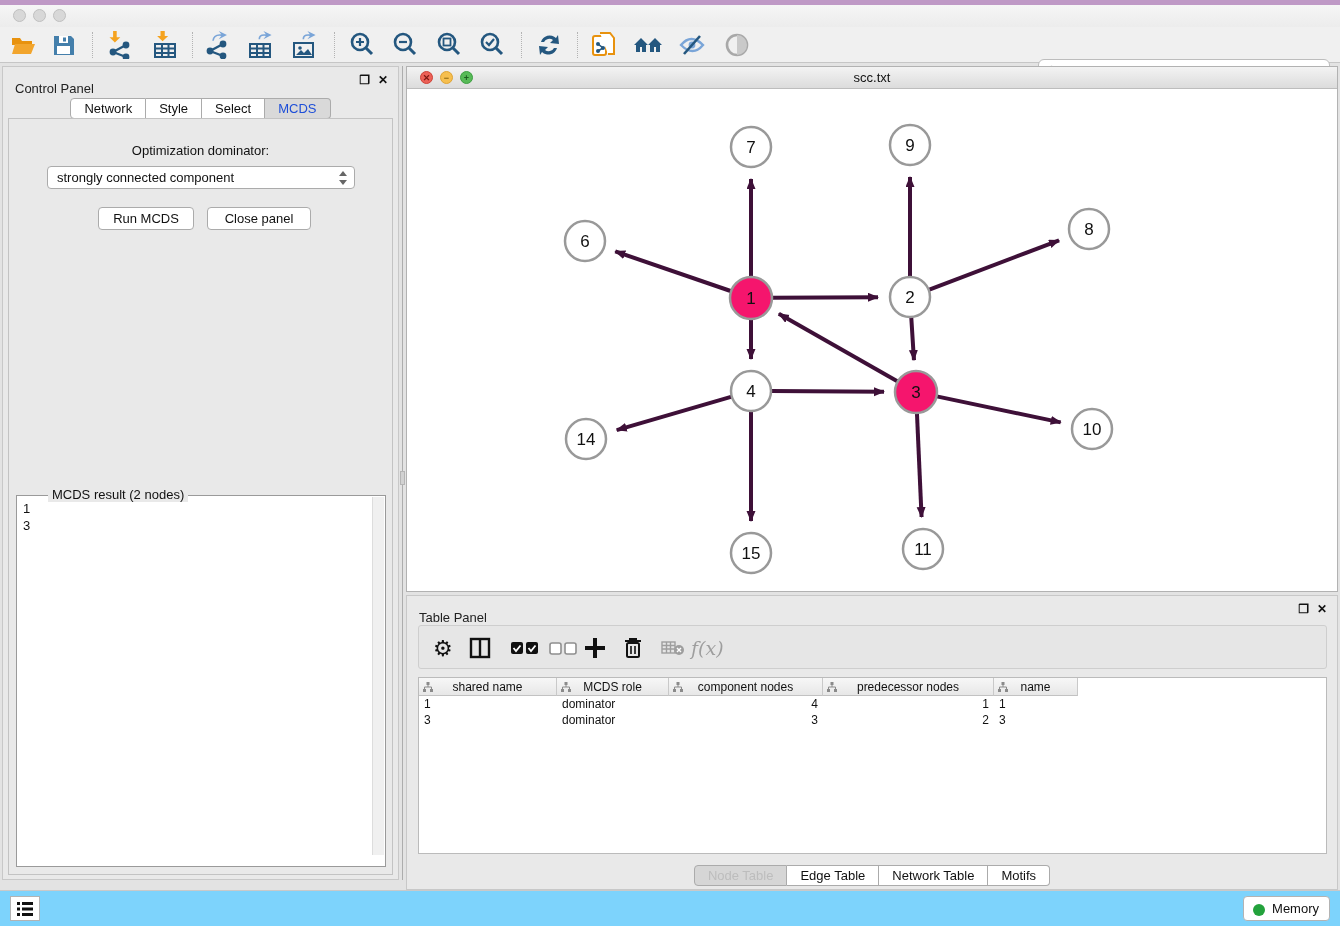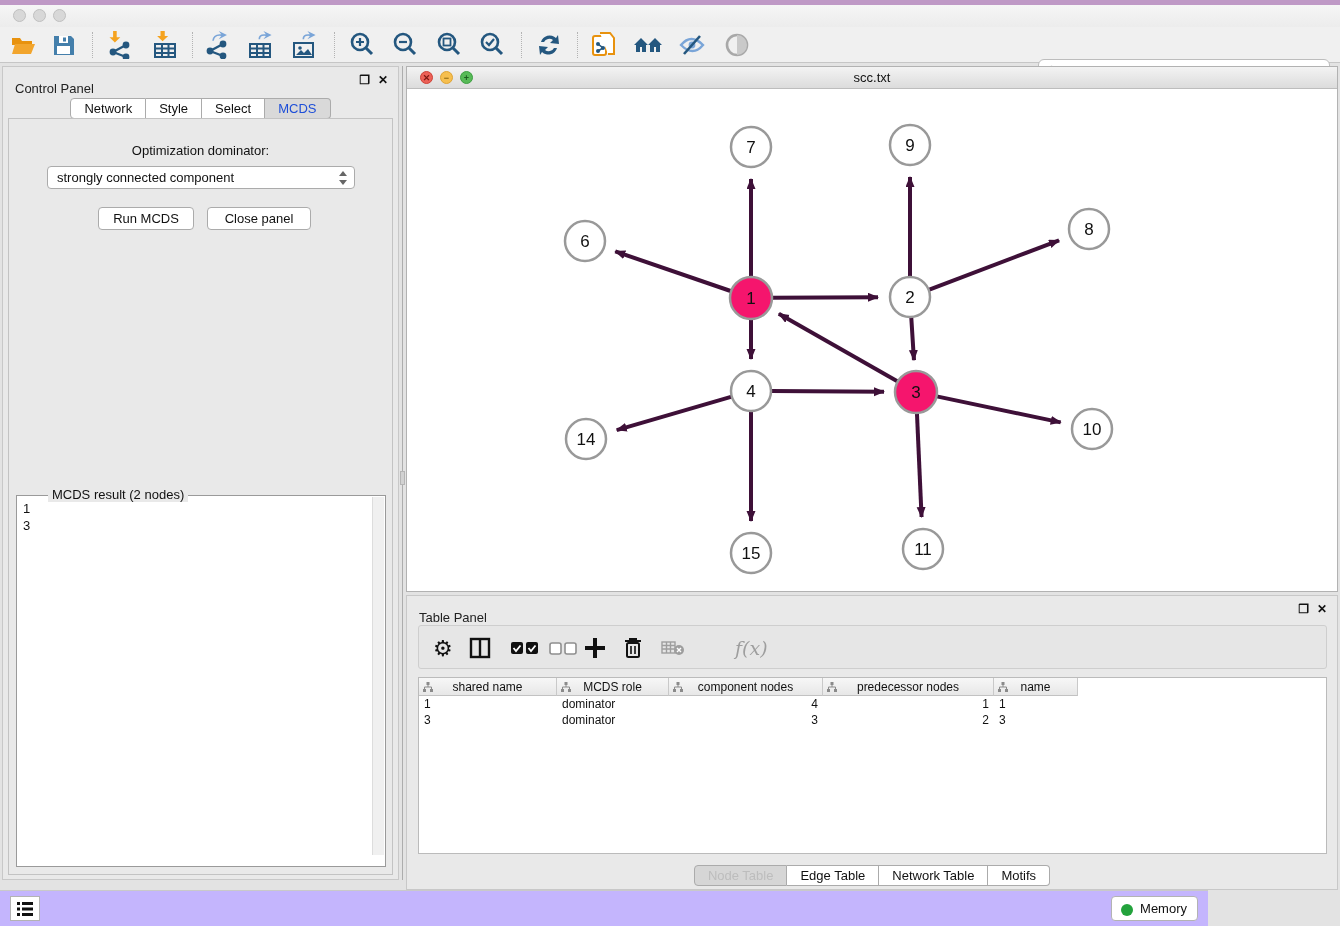--- a/index.html
+++ b/index.html
@@ -51,34 +51,34 @@
   .net-titlebar { position:absolute; left:0; top:0; width:100%; height:22px; background:linear-gradient(#f3f3f3,#dcdcdc); border-bottom:1px solid #bdbdbd; }
   .light { position:absolute; top:4px; width:13px; height:13px; border-radius:50%; font-size:9px; font-weight:bold; text-align:center; line-height:12px; cursor:default; }
   .net-title { position:absolute; top:3px; width:100%; text-align:center; font-size:13px; color:#111; }
   #graph { position:absolute; left:0; top:22px; }
 
   
   #table-panel { left:406px; top:595px; width:932px; height:295px; }
   .tp-toolbar { position:absolute; left:11px; top:29px; width:909px; height:44px; background:#e6e6e6; border:1px solid #cecece; border-radius:3px; }
   .tp-ico { position:absolute; top:7px; height:30px; display:flex; align-items:center; justify-content:center; cursor:default; }
   .gear { font-family:"DejaVu Sans",sans-serif; font-size:22px; color:#111; }
-  .fx { font-family:"DejaVu Serif",serif; font-style:italic; font-size:19px; color:#9e9e9e;margin-left:44px; }
+  .fx { font-family:"DejaVu Serif",serif; font-style:italic; font-size:19px; color:#9e9e9e; }
   .tbl { position:absolute; left:11px; top:81px; width:909px; height:177px; background:#fff; border:1px solid #bbb; overflow:hidden; }
   .tbl-head { display:flex; height:18px; }
   .th { background:linear-gradient(#f7f7f7,#e7e7e7); border-right:1px solid #c9c9c9; border-bottom:1px solid #c2c2c2; font-size:12px; color:#111; display:flex; align-items:center; justify-content:center; gap:4px; position:relative; }
   .th .hicon { position:absolute; left:4px; top:4px; }
   .tbl-row { display:flex; height:16px; }
   .td { font-size:12px; color:#111; line-height:16px; padding:0 5px; overflow:hidden; white-space:nowrap; }
   .c0 { width:138px; } .c1 { width:112px; } .c2 { width:154px; } .c3 { width:171px; } .c4 { width:84px; }
   .ra { text-align:right; } .la { text-align:left; }
   #tp-tabs { position:absolute; left:0; top:269px; width:100%; justify-content:center; }
   #tp-tabs .tab.sel { background:#d6d6d6; color:#bdbdbd; }
 
   
-  .statusbar { position:absolute; left:0; top:890px; width:1208px; height:36px; background:#c4b5fd; border-top:1px solid #c9c9c9;padding-left:38px; }
+  .statusbar { position:absolute; left:0; top:890px; width:1340px; height:36px; background:#7dd3fc; border-top:1px solid #c9c9c9;padding-left:38px; }
   .list-btn { position:absolute; left:10px; top:5px; width:30px; height:25px; background:#fff; border:1px solid #b3b3b3; display:flex; align-items:center; justify-content:center; cursor:default; }
   .memory-btn { position:absolute; right:10px; top:5px; height:25px; padding:0 10px 0 28px; background:#fff; border:1px solid #b3b3b3; border-radius:4px; font-size:13px; line-height:23px; color:#111; cursor:default; }
   .memory-btn .dot { position:absolute; left:9px; top:7px; width:12px; height:12px; border-radius:50%; background:#23a23c; }
 </style>
 </head>
 <body>
 
 <div class="accent"></div>
 <div class="titlebar">
   <span class="traffic" style="left:13px"></span>

